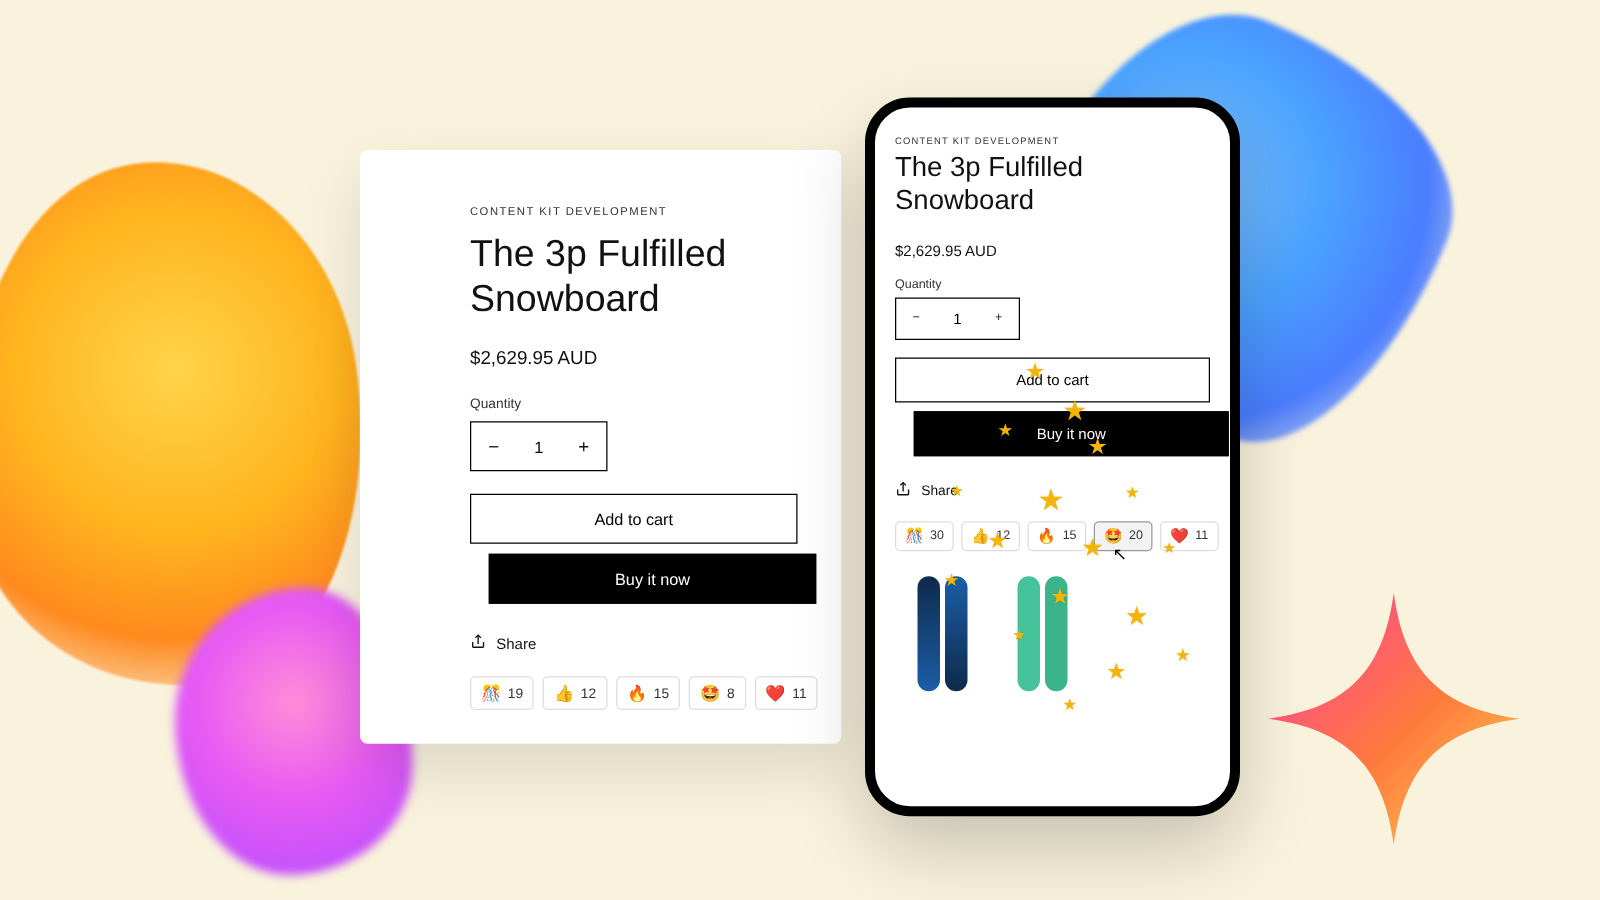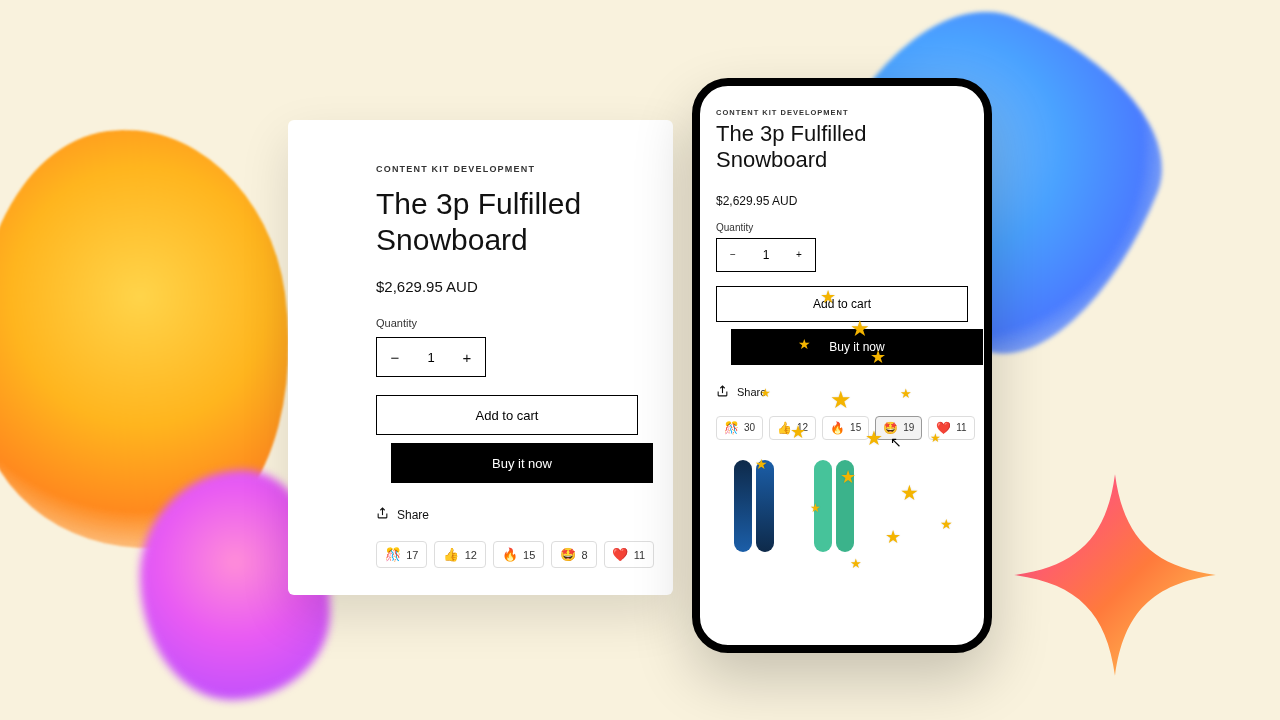--- a/index.html
+++ b/index.html
@@ -42,21 +42,20 @@
     left: 288px; top: 120px;
     width: 385px; height: 475px;
     background: #ffffff;
     border-radius: 6px;
     box-shadow: 0 20px 50px rgba(0,0,0,0.12);
     padding: 44px 50px 40px 88px;
   }
   .eyebrow {
     font-size: 9px; letter-spacing: 1.2px; color: #333; text-transform: uppercase;
     margin-bottom: 12px;
-    font-weight: bold;
   }
   .title {
     font-size: 30px; font-weight: 400; color: #111; line-height: 1.2;
     margin-bottom: 18px;
   }
   .price { font-size: 15px; color: #111; margin-bottom: 22px; margin-top: 20px; }
   .qty-label { font-size: 11px; color: #333; margin-bottom: 8px; }
   .stepper {
     display: inline-flex; align-items: center;
     border: 1px solid #000; height: 40px; width: 110px;
@@ -168,21 +167,21 @@
           <path d="M16 6l-4-4-4 4"></path>
           <path d="M12 2v13"></path>
       </svg>
     </span>
     <span>Share</span>
   </div>
 
   <div class="reactions">
     <button class="react">
       <span class="e">🎊</span>
-      <span>17</span>
+      <span>19</span>
     </button>
     <button class="react">
       <span class="e">👍</span>
       <span>12</span>
     </button>
     <button class="react">
       <span class="e">🔥</span>
       <span>15</span>
     </button>
     <button class="react">
@@ -231,21 +230,21 @@
       <button class="react">
         <span class="e">👍</span>
         <span>12</span>
       </button>
       <button class="react">
         <span class="e">🔥</span>
         <span>15</span>
       </button>
       <button class="react active">
         <span class="e">🤩</span>
-        <span>19</span>
+        <span>20</span>
       </button>
       <button class="react">
         <span class="e">❤️</span>
         <span>11</span>
       </button>
       <span class="cursor" style="left:174px; top:18px;">↖</span>
     </div>
 
     <div class="reco-row">
       <div class="board-pair">

